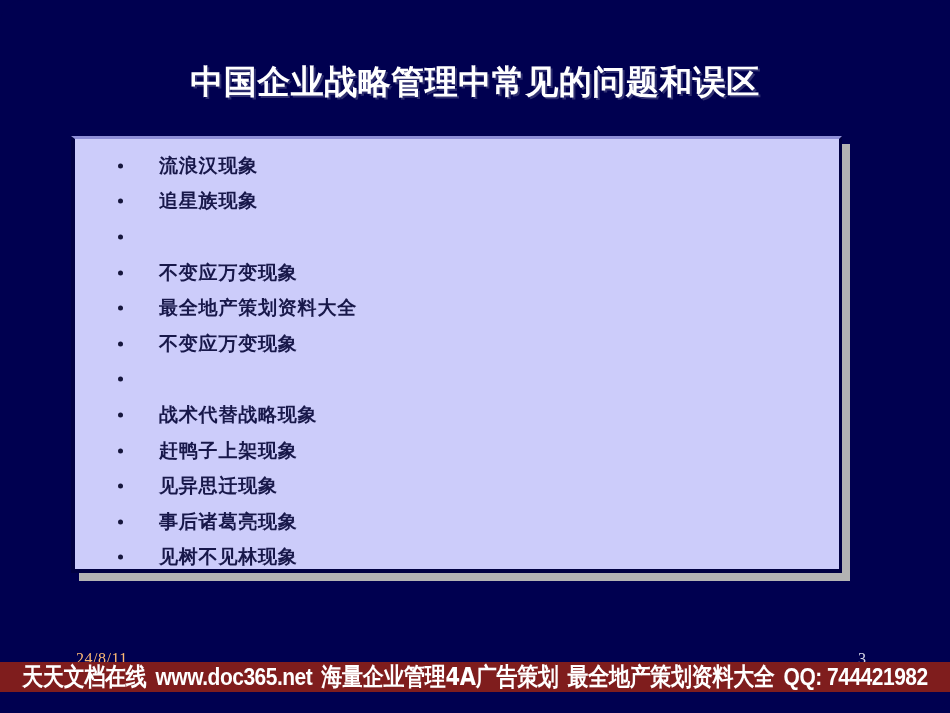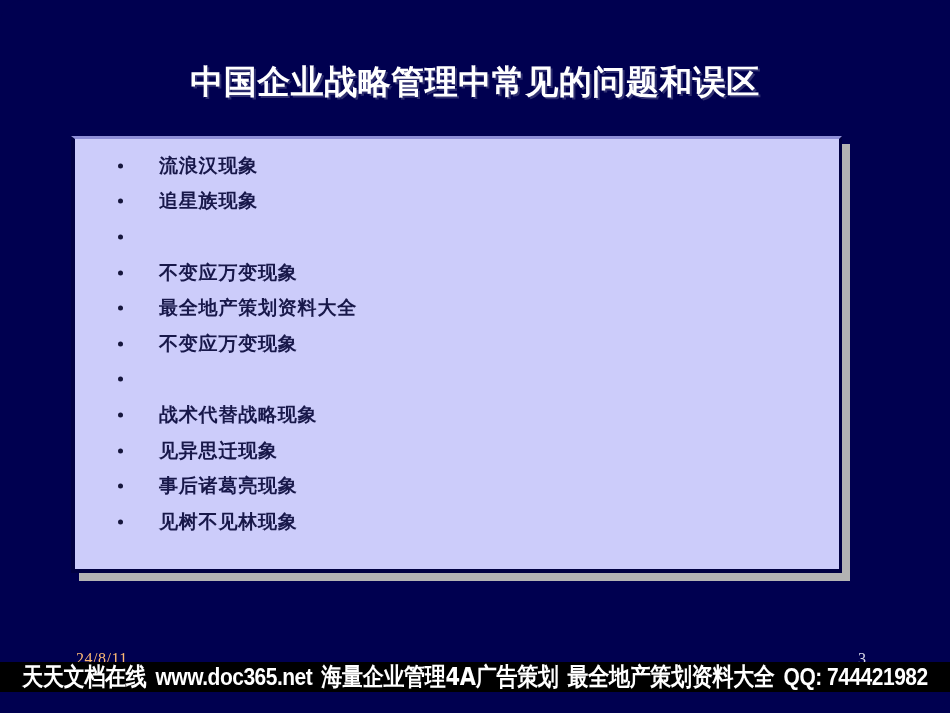--- a/index.html
+++ b/index.html
@@ -119,21 +119,21 @@
     font-family: "Liberation Serif", "DejaVu Serif", serif;
   }
 
   
   .watermark-bar {
     position: absolute;
     left: 0;
     top: 662px;
     width: 950px;
     height: 30px;
-    background: #000000;
+    background: #7f1d1d;
     display: flex;
     align-items: flex-end;
     justify-content: center;
     overflow: hidden;
   }
   .watermark-inner {
     display: flex;
     align-items: baseline;
     gap: 9px;
     white-space: nowrap;
@@ -195,20 +195,24 @@
 
       <li class="bullet-row">
         <span class="bullet-mark"></span>
       </li>
 
       <li class="bullet-row">
         <span class="bullet-mark"></span>
         <span class="bullet-text">战术代替战略现象</span>
       </li>
 
+      <li class="bullet-row">
+        <span class="bullet-mark"></span>
+        <span class="bullet-text">赶鸭子上架现象</span>
+      </li>
 
       <li class="bullet-row">
         <span class="bullet-mark"></span>
         <span class="bullet-text">见异思迁现象</span>
       </li>
 
       <li class="bullet-row">
         <span class="bullet-mark"></span>
         <span class="bullet-text">事后诸葛亮现象</span>
       </li>

